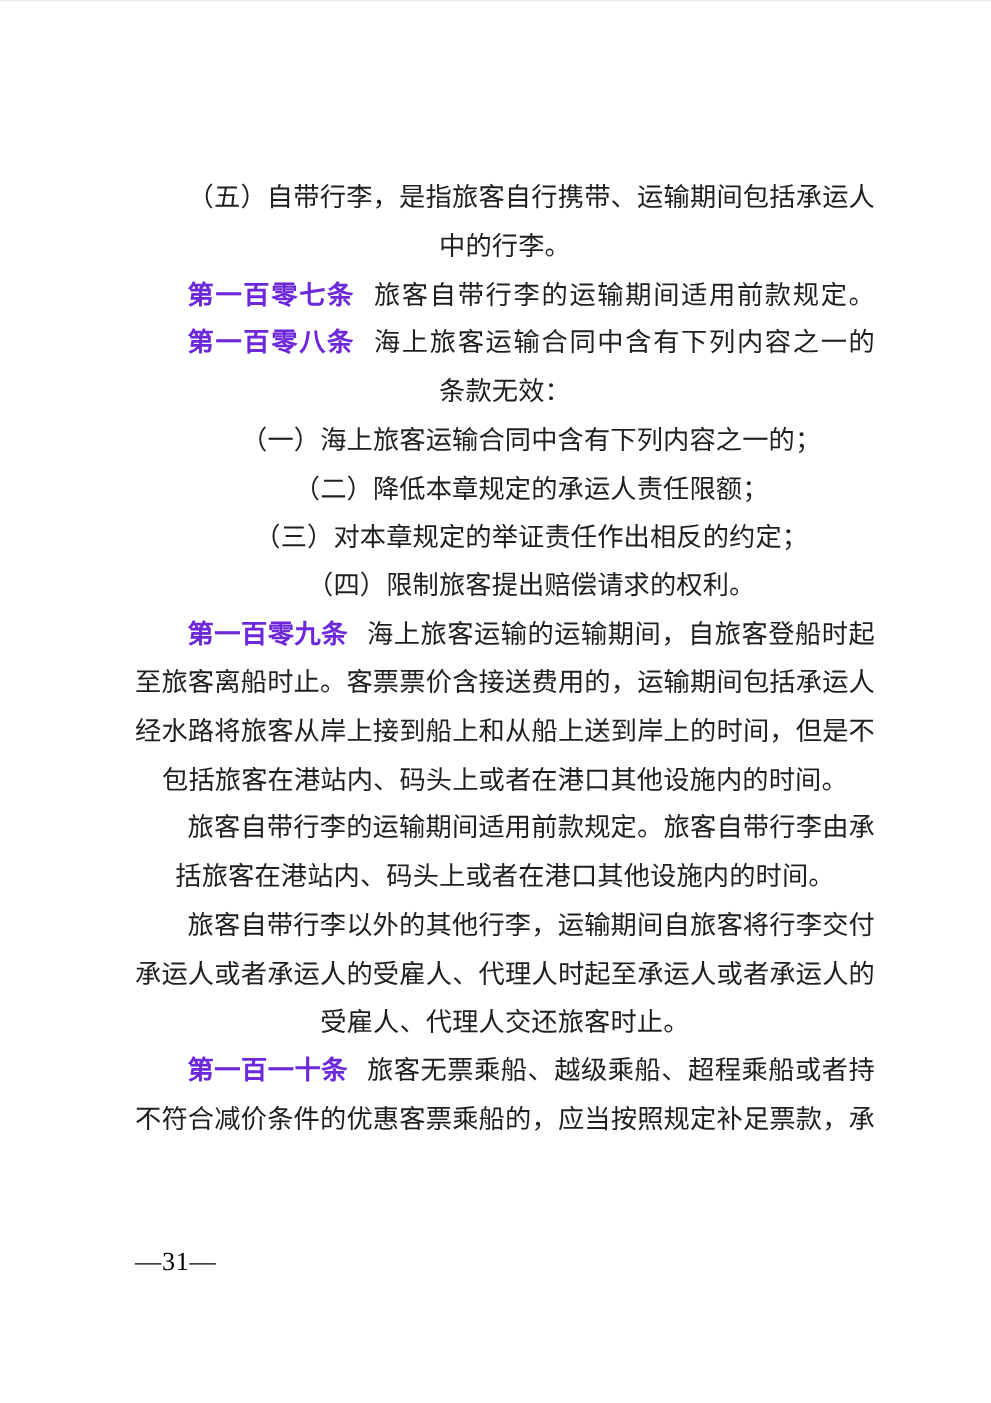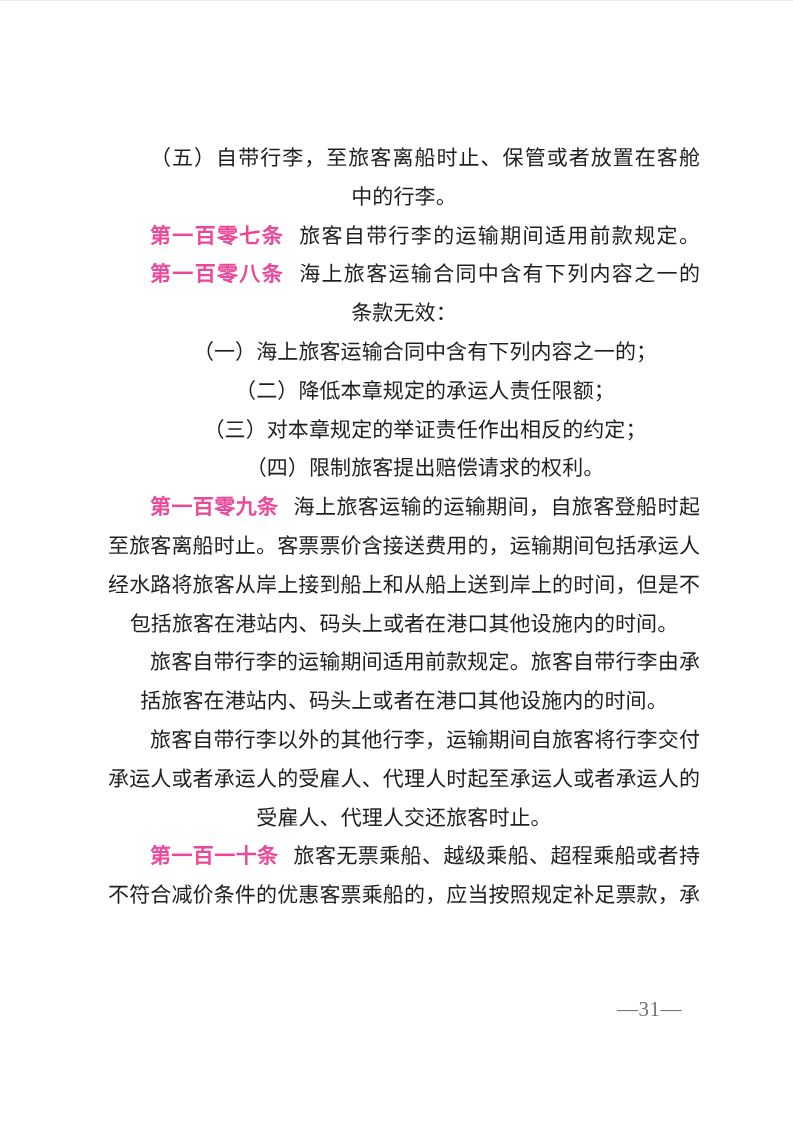--- a/index.html
+++ b/index.html
@@ -33,41 +33,41 @@
   }
   .line.indent {
     text-indent: 2em;
   }
   .line.fill {
     text-align: justify;
     text-align-last: justify;
   }
   .art-num {
     font-weight: 700;
-    color: #ec4899;
+    color: #6d28d9;
     margin-right: 0.72em;
   }
   .page-number {
     position: absolute;
     top: 996px;
     left: 108px;
     width: 574px;
-    text-align: right;
+    text-align: left;
     font-size: 21px;
-    color: #737373;
+    color: #000000;
     letter-spacing: 0.5px;
     line-height: 24px;
   }
 </style>
 </head>
 <body>
 
 <div class="page">
   <div class="doc-body">
-      <div class="line indent fill">（五）自带行李，至旅客离船时止、保管或者放置在客舱</div>
+      <div class="line indent fill">（五）自带行李，是指旅客自行携带、运输期间包括承运人</div>
       <div class="line">中的行李。</div>
       <div class="line indent fill"><span class="art-num">第一百零七条</span><span>旅客自带行李的运输期间适用前款规定。</span></div>
       <div class="line indent fill"><span class="art-num">第一百零八条</span><span>海上旅客运输合同中含有下列内容之一的</span></div>
       <div class="line">条款无效：</div>
       <div class="line indent">（一）海上旅客运输合同中含有下列内容之一的；</div>
       <div class="line indent">（二）降低本章规定的承运人责任限额；</div>
       <div class="line indent">（三）对本章规定的举证责任作出相反的约定；</div>
       <div class="line indent">（四）限制旅客提出赔偿请求的权利。</div>
       <div class="line indent fill"><span class="art-num">第一百零九条</span><span>海上旅客运输的运输期间，自旅客登船时起</span></div>
       <div class="line fill">至旅客离船时止。客票票价含接送费用的，运输期间包括承运人</div>

